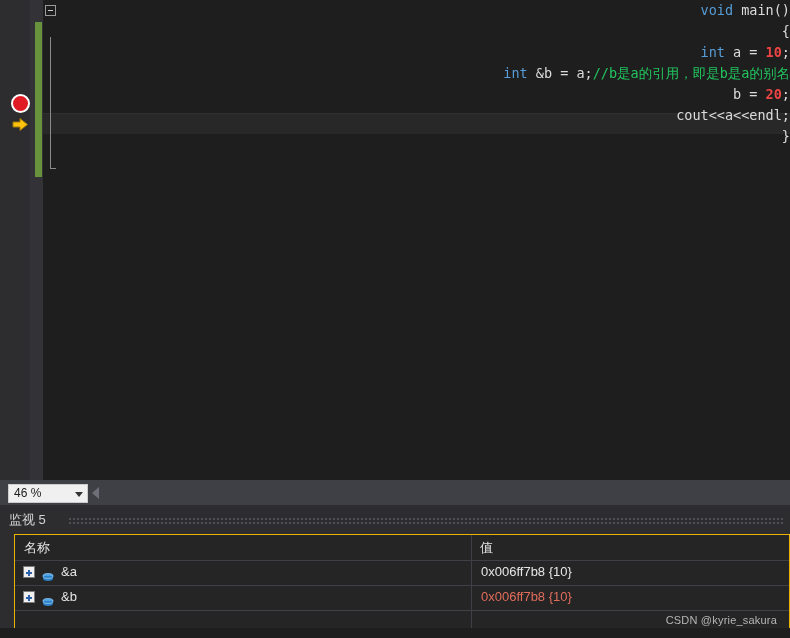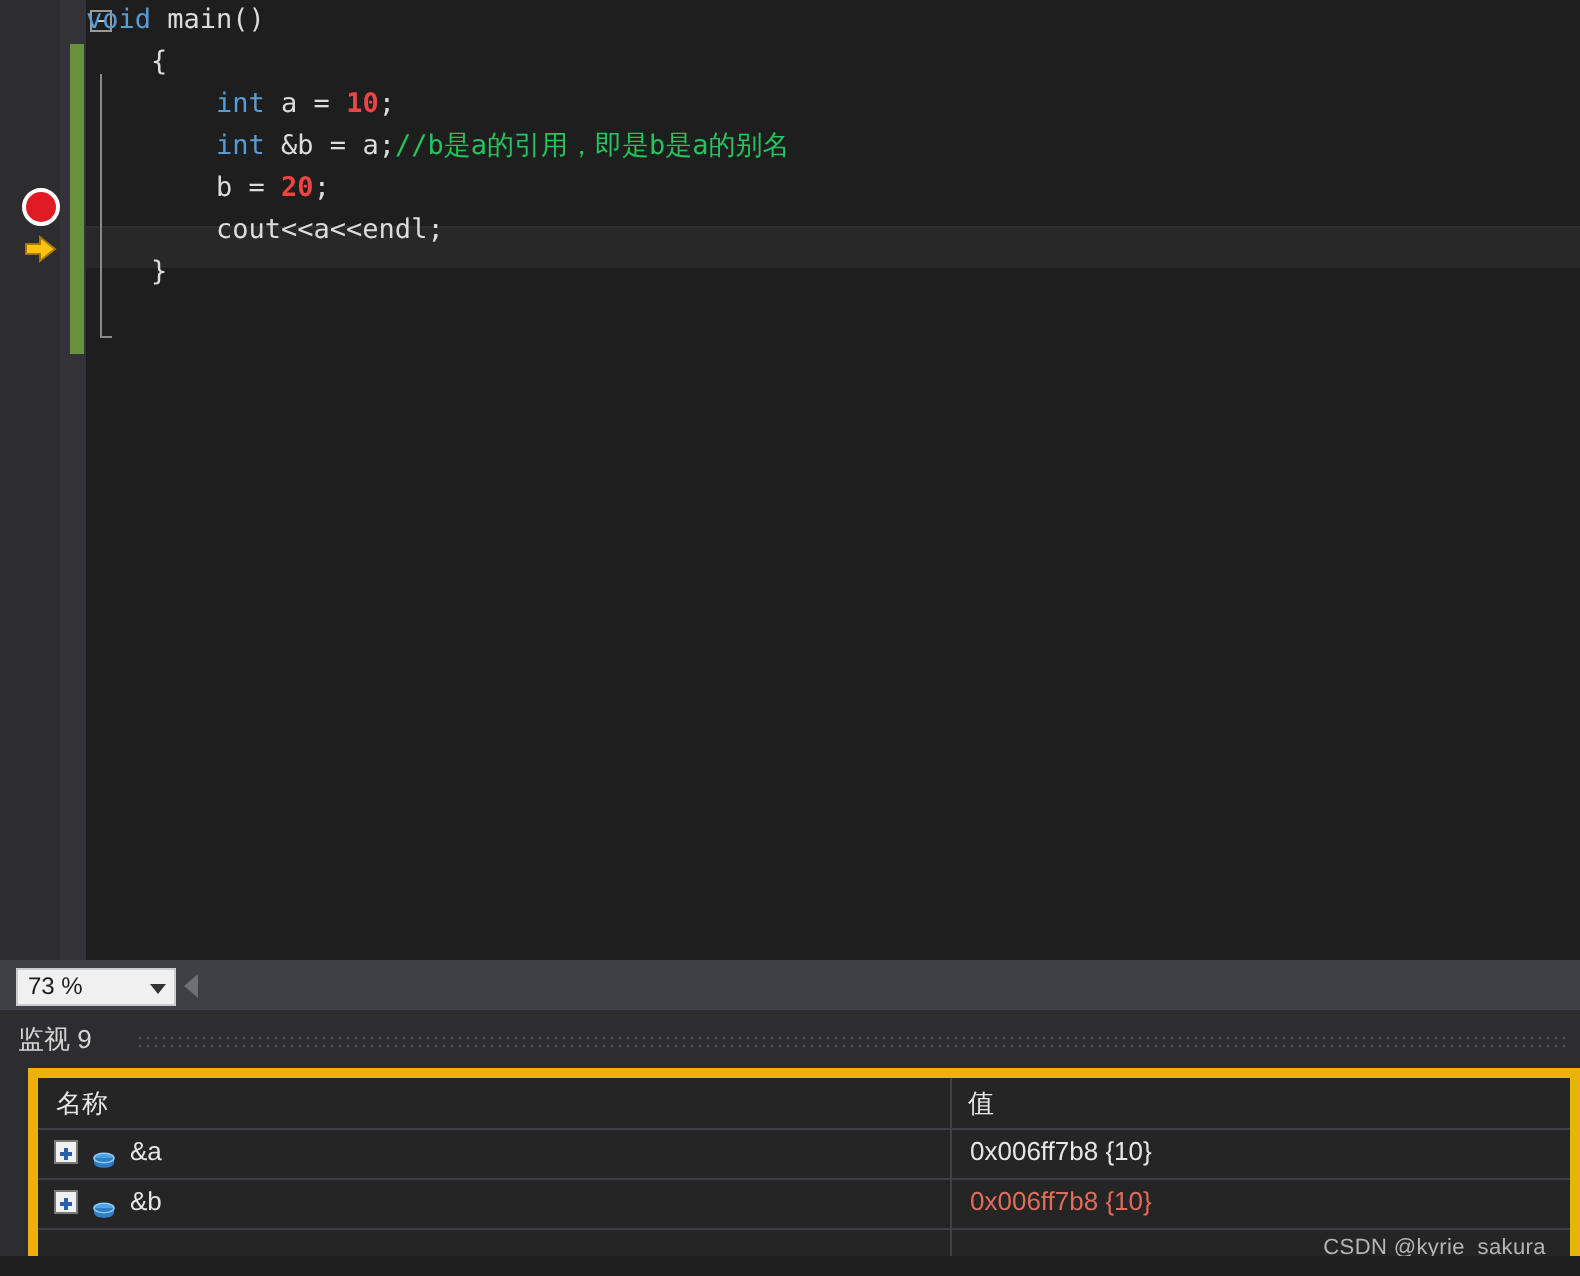--- a/index.html
+++ b/index.html
@@ -27,21 +27,21 @@
 
   .codearea{position:absolute;left:43px;top:0;width:747px;height:480px;}
   .curline{position:absolute;left:0;top:113px;width:747px;height:21px;background:#282828;}
   .curline-top{position:absolute;left:0;top:113px;width:747px;height:1px;background:#2f2f2f;}
 
   .code{
     position:absolute;left:0;top:0;width:747px;
     font-family:"DejaVu Sans Mono","Liberation Mono",monospace;
     font-size:13.5px;line-height:21px;color:#dcdcdc;white-space:pre;
   }
-  .ln{position:relative;height:21px;}
+  .ln{position:relative;height:21px;text-align:right;}
   .kw{color:#569cd6;}
   .num{color:#ef4444;font-weight:bold;}
   .cmt{color:#22c55e;}
   .pl{color:#dcdcdc;}
 
   
   .foldbox{
     position:absolute;left:2px;top:5px;width:11px;height:11px;
     border:1px solid #9a9a9a;box-sizing:border-box;background:#1e1e1e;
   }
@@ -65,21 +65,21 @@
     border-top:6px solid transparent;border-bottom:6px solid transparent;border-right:7px solid #6f6f78;}
 
   
   .watch{position:absolute;left:0;top:505px;width:790px;height:133px;background:#2d2d30;}
   .watch-title{position:absolute;left:9px;top:6px;font-size:13px;color:#d4d4d4;}
   .grip{position:absolute;left:68px;top:12px;right:6px;height:7px;
     background-image:radial-gradient(#5a5a5e 0.7px, transparent 0.8px);
     background-size:4px 4px;opacity:.85;}
 
   .grid{position:absolute;left:14px;top:29px;width:776px;height:104px;
-        background:#252526;border:5px solid #eab308;box-sizing:border-box;}
+        background:#252526;border:1px solid #eab308;box-sizing:border-box;}
   .hdr{position:absolute;left:0;top:0;width:100%;height:25px;background:#252526;
        border-bottom:1px solid #3f3f46;}
   .hdr-name{position:absolute;left:9px;top:4px;font-size:13px;color:#e6e6e6;}
   .hdr-val{position:absolute;left:465px;top:4px;font-size:13px;color:#e6e6e6;}
   .colsplit{position:absolute;left:456px;top:0;width:1px;height:103px;background:#3f3f46;}
 
   .row{position:absolute;left:0;width:100%;height:25px;border-bottom:1px solid #3f3f46;}
   .row0{top:25px;}
   .row1{top:50px;}
   .row2{top:75px;height:27px;}
@@ -125,28 +125,28 @@
       <div class="foldbox"></div>
       <div class="foldline"></div>
       <div class="foldfoot"></div>
 
       <div class="code" id="code-lines"><div class="ln"><span></span><span class="kw">void</span><span class="pl"> main()</span></div><div class="ln"><span>    </span><span class="pl">{</span></div><div class="ln"><span>        </span><span class="kw">int</span><span class="pl"> a = </span><span class="num">10</span><span class="pl">;</span></div><div class="ln"><span>        </span><span class="kw">int</span><span class="pl"> &amp;b = a;</span><span class="cmt">//b是a的引用，即是b是a的别名</span></div><div class="ln"><span>        </span><span class="pl">b = </span><span class="num">20</span><span class="pl">;</span></div><div class="ln"><span>        </span><span class="pl">cout&lt;&lt;a&lt;&lt;endl;</span></div><div class="ln"><span>    </span><span class="pl">}</span></div></div>
     </div>
   </div>
 
   <div class="zoombar">
     <div class="zoomsel">
-      <span>73 %</span>
+      <span>46 %</span>
       <span class="caret"></span>
     </div>
     <div class="zoomleft"></div>
   </div>
 
   <div class="watch">
-    <div class="watch-title">监视 9</div>
+    <div class="watch-title">监视 5</div>
     <div class="grip"></div>
 
     <div class="grid">
       <div class="hdr">
         <div class="hdr-name">名称</div>
         <div class="hdr-val">值</div>
       </div>
       <div class="colsplit"></div>
       <div id="watch-rows">
           <div class="row row0">

